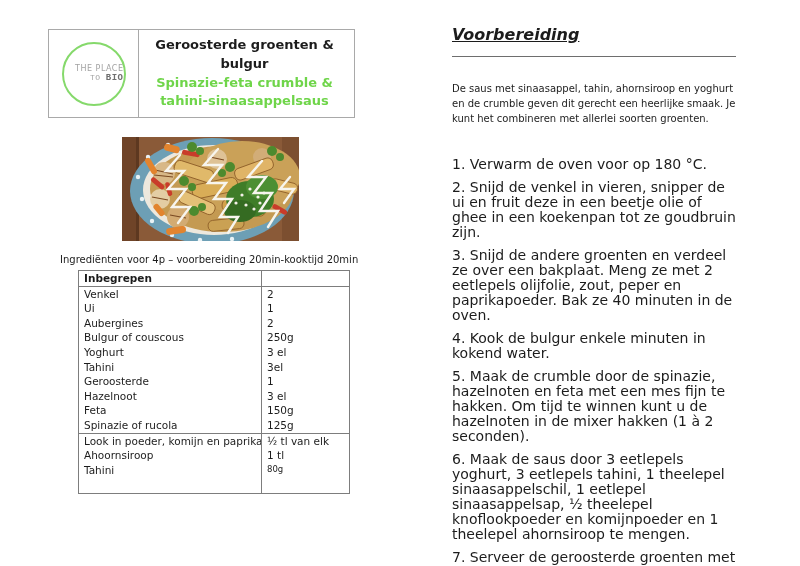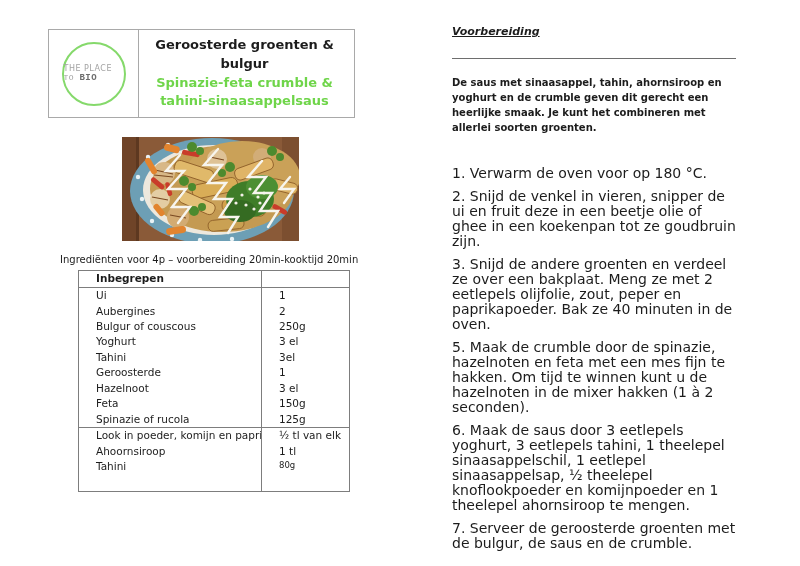--- a/index.html
+++ b/index.html
@@ -23,21 +23,21 @@
     position:absolute;left:48px;top:29px;width:307px;height:89px;
     border:1px solid #a9a9a9;display:flex;
   }
   .logo-cell{
     width:90px;border-right:1px solid #a9a9a9;
     display:flex;align-items:center;justify-content:center;
   }
   .logo-circle{
     width:64px;height:64px;border-radius:50%;
     border:2px solid var(--logo-green);
-    display:flex;flex-direction:column;align-items:flex-start;justify-content:center;
+    display:flex;flex-direction:column;align-items:flex-end;justify-content:center;
     line-height:1.15;
   }
   .logo-line1{
     font-size:8px;letter-spacing:.5px;color:#a3a3a3;
     text-transform:uppercase;white-space:nowrap;
   }
   .logo-line2{font-size:8px;letter-spacing:.5px;color:#a3a3a3;text-transform:uppercase;white-space:nowrap;font-family:Liberation Mono, monospace;}
   .logo-bio{font-weight:bold;color:#6e6e6e;font-size:9px;}
   .title-cell{
     flex:1;display:flex;flex-direction:column;justify-content:center;
@@ -55,38 +55,38 @@
     position:absolute;left:60px;top:254px;width:300px;
     font-size:10px;white-space:nowrap;
   }
   .caption-italic{}
   .ingredients-table{
     position:absolute;left:78px;top:270px;width:272px;height:222px;
     border-collapse:collapse;table-layout:fixed;
     font-size:10.5px;
   }
   .ingredients-table td{
-    line-height:14.6px;height:14.6px;padding:0 0 0 17px;
+    line-height:14.6px;height:14.6px;padding:0 0 0 5px;
     vertical-align:middle;overflow:hidden;white-space:nowrap;
   }
   .ingredients-table{border:1px solid #7d7d7d;}
   .ingredients-table td.qty-cell{border-left:1px solid #7d7d7d;width:88px;}
   tr.header-row td{font-weight:bold;border-bottom:1px solid #7d7d7d;}
   tr.divider-after td{border-bottom:1px solid #7d7d7d;}
   tr.small-qty td.qty-cell{font-size:8.5px;vertical-align:top;line-height:12px;}
   tr.filler-row td{height:16px;}
 
   
   .prep-col{position:absolute;left:452px;top:25px;width:284px;}
   .prep-heading{
-    font-size:11px;font-weight:600;font-style:italic;
-    padding-bottom:20px;border-bottom:1px solid #6e6e6e;
+    font-size:16px;font-weight:600;font-style:italic;
+    padding-bottom:12px;border-bottom:1px solid #6e6e6e;
     text-decoration:underline;
   }
-  .prep-intro{margin-top:16px;font-size:10px;line-height:15px;font-weight:bold;}
+  .prep-intro{margin-top:24px;font-size:10px;line-height:15px;}
   .prep-steps{margin-top:31px;}
   .prep-step{font-size:14px;line-height:15px;margin-bottom:8px;}
 </style>
 </head>
 <body>
 
 <div class="header-box">
   <div class="logo-cell">
     <div class="logo-circle">
       <span class="logo-line1">The Place</span>
@@ -199,20 +199,24 @@
 <div class="ingredients-caption">
   <span class="caption-italic">Ingrediënten voor 4p</span><span> – voorbereiding 20min-kooktijd 20min</span>
 </div>
 
 <table class="ingredients-table">
   <tbody>
     <tr class="header-row">
       <td>Inbegrepen</td>
       <td class="qty-cell"></td>
     </tr>
+  <tr>
+    <td>Venkel</td>
+    <td class="qty-cell">2</td>
+  </tr>
       <tr>
     <td>Ui</td>
     <td class="qty-cell">1</td>
   </tr>
       <tr>
     <td>Aubergines</td>
     <td class="qty-cell">2</td>
   </tr>
       <tr>
     <td>Bulgur of couscous</td>
@@ -261,17 +265,18 @@
     </tbody>
 </table>
 
 <div class="prep-col">
   <div class="prep-heading">Voorbereiding</div>
   <p class="prep-intro">De saus met sinaasappel, tahin, ahornsiroop en yoghurt en de crumble geven dit gerecht een heerlijke smaak. Je kunt het combineren met allerlei soorten groenten.</p>
   <div class="prep-steps">
       <p class="prep-step">1. Verwarm de oven voor op 180 °C.</p>
       <p class="prep-step">2. Snijd de venkel in vieren, snipper de ui en fruit deze in een beetje olie of ghee in een koekenpan tot ze goudbruin zijn.</p>
       <p class="prep-step">3. Snijd de andere groenten en verdeel ze over een bakplaat. Meng ze met 2 eetlepels olijfolie, zout, peper en paprikapoeder. Bak ze 40 minuten in de oven.</p>
+      <p class="prep-step">4. Kook de bulgur enkele minuten in kokend water.</p>
       <p class="prep-step">5. Maak de crumble door de spinazie, hazelnoten en feta met een mes fijn te hakken. Om tijd te winnen kunt u de hazelnoten in de mixer hakken (1 à 2 seconden).</p>
       <p class="prep-step">6. Maak de saus door 3 eetlepels yoghurt, 3 eetlepels tahini, 1 theelepel sinaasappelschil, 1 eetlepel sinaasappelsap, ½ theelepel knoflookpoeder en komijnpoeder en 1 theelepel ahornsiroop te mengen.</p>
       <p class="prep-step">7. Serveer de geroosterde groenten met de bulgur, de saus en de crumble.</p>
     </div>
 </div>
 
 </body></html>

